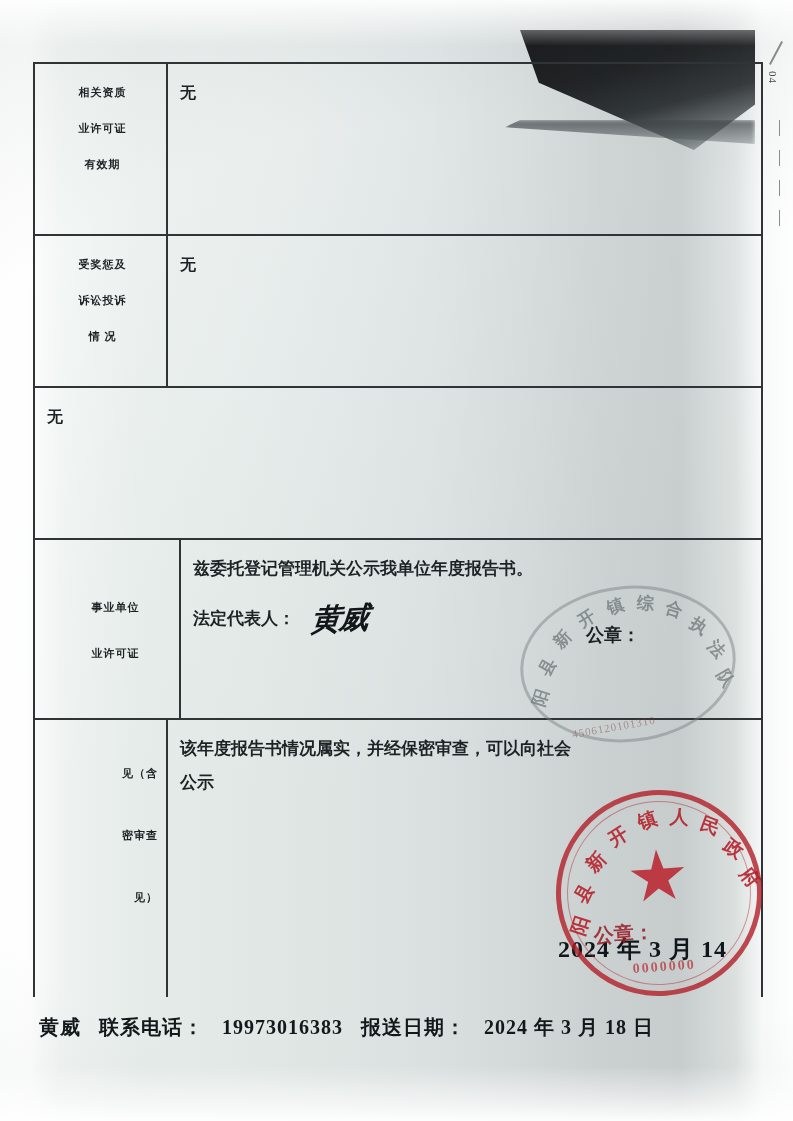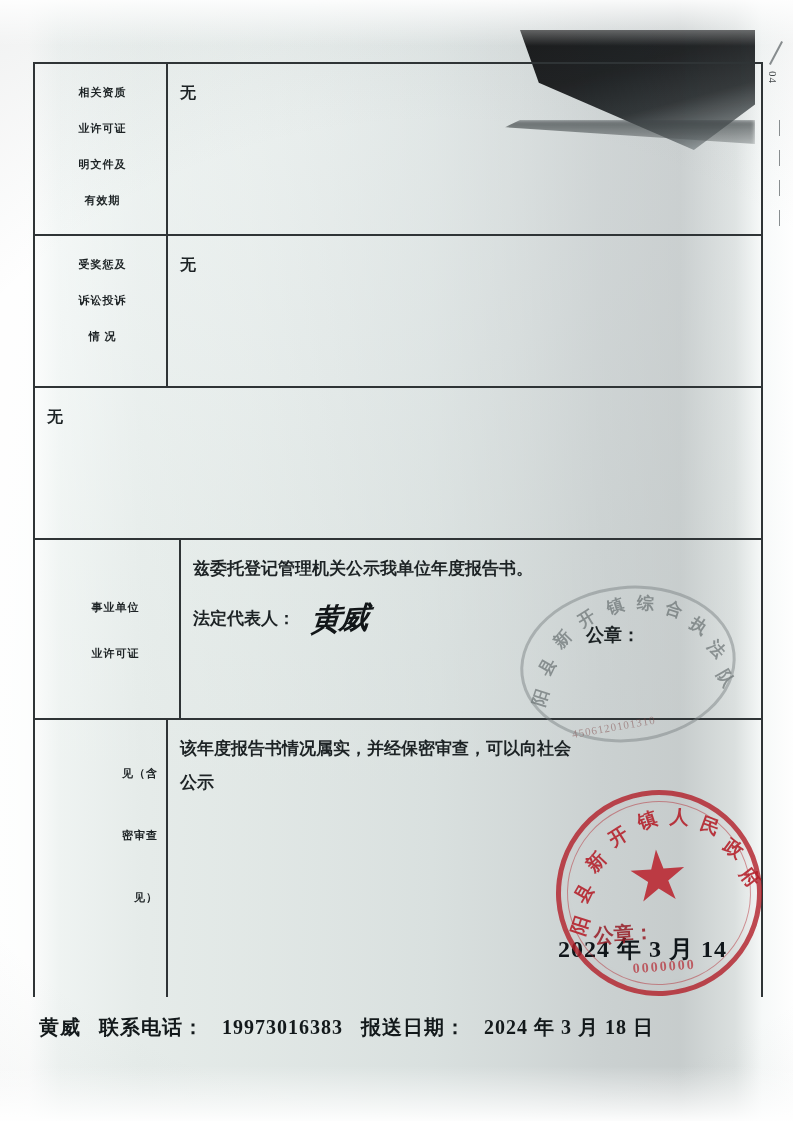--- a/index.html
+++ b/index.html
@@ -283,21 +283,20 @@
   <div class="edge-line" style="left:779px; top:210px; width:1px; height:16px;"></div>
 
   <div class="page-num">04</div>
 
   <div class="table">
 
     <div class="row r1">
       <div class="label-cell">
         <span class="ln">相关资质</span>
         <span class="ln">业许可证</span>
-        <span class="ln">明文件及</span>
         <span class="ln">有效期</span>
       </div>
       <div class="value-cell v-small">无</div>
     </div>
 
     <div class="row r2">
       <div class="label-cell">
         <span class="ln">受奖惩及</span>
         <span class="ln">诉讼投诉</span>
         <span class="ln">情  况</span>

